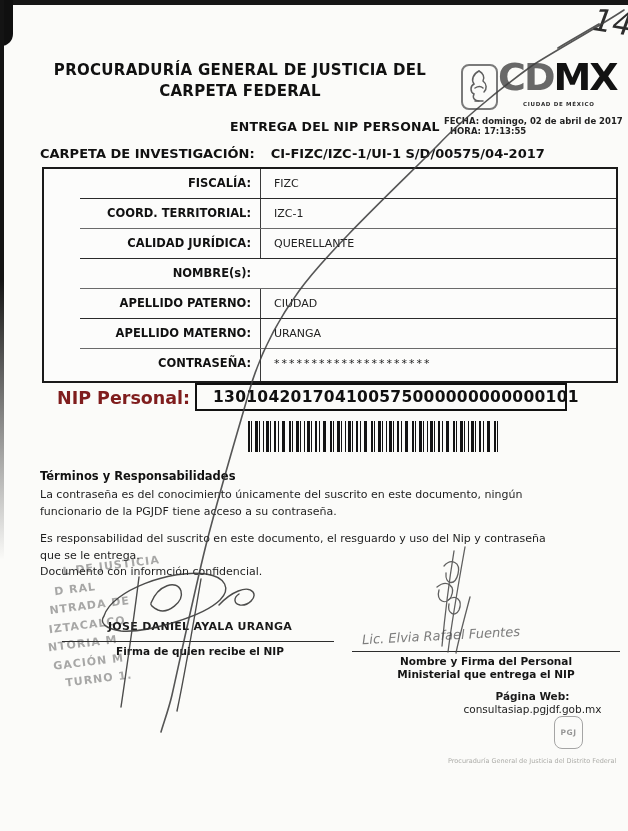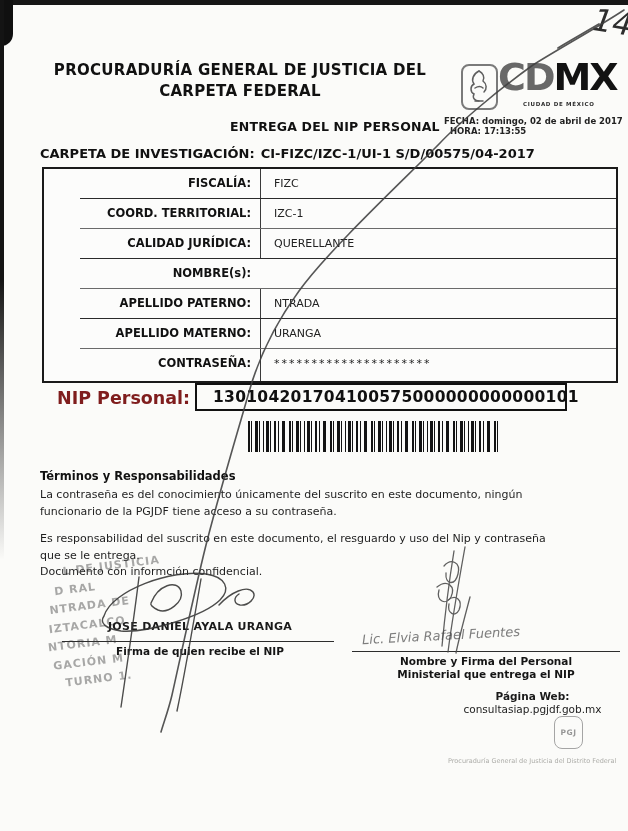--- a/index.html
+++ b/index.html
@@ -19,21 +19,21 @@
   .logo{left:461px;top:62px;width:166px;height:56px;}
   .eagle-box{position:absolute;left:0;top:2px;width:33px;height:42px;border:2px solid #7a7a7a;border-radius:8px;}
   .brand{position:absolute;left:37px;top:-9px;font-weight:bold;font-size:38px;letter-spacing:-2px;line-height:48px;}
   .brand .cd{color:#686868;}
   .brand .mx{color:#121212;}
   .tagline{position:absolute;left:62px;top:39px;font-size:5.5px;font-weight:bold;letter-spacing:.7px;color:#2e2e2e;}
   .fecha{left:444px;top:116px;font-size:8.5px;font-weight:600;color:#222;white-space:nowrap;}
   .hora{left:450px;top:126px;font-size:8.5px;font-weight:600;color:#222;}
   .subtitle{left:230px;top:119px;font-size:12.5px;font-weight:bold;letter-spacing:.2px;color:#111;}
   .carpeta{left:40px;top:146px;font-size:13px;font-weight:bold;white-space:nowrap;color:#111;}
-  .carpeta .val{margin-left:6px;}
+  .carpeta .val{margin-left:16px;}
   
   .form-table{left:42px;top:167px;width:576px;border:2px solid #1a1a1a;box-sizing:border-box;background:rgba(255,255,255,.35);padding-left:36px;}
   .form-row{display:flex;height:29px;border-bottom:1px solid #6a6a6a;}
   .form-row:nth-child(odd){border-bottom-color:#2a2a2a;border-bottom-width:1.5px;}
   .form-row:last-child{border-bottom:none;height:32px;}
   .form-row .lbl{width:171px;text-align:right;padding-right:9px;font-weight:bold;font-size:11.5px;line-height:29px;color:#111;}
   .form-row .val{flex:1;border-left:1.5px solid #3a3a3a;padding-left:13px;font-size:11px;line-height:29px;color:#222;}
   .form-row:last-child .val{letter-spacing:2px;}
   
   .nip-label{left:57px;top:388px;font-size:17.5px;font-weight:bold;color:#7f1d1d;}
@@ -128,21 +128,21 @@
     </div>
     <div class="form-row">
       <div class="lbl">CALIDAD JURÍDICA:</div>
       <div class="val">QUERELLANTE</div>
     </div>
     <div class="form-row">
       <div class="lbl">NOMBRE(s):</div>
     </div>
     <div class="form-row">
       <div class="lbl">APELLIDO PATERNO:</div>
-      <div class="val">NTRADA</div>
+      <div class="val">CIUDAD</div>
     </div>
     <div class="form-row">
       <div class="lbl">APELLIDO MATERNO:</div>
       <div class="val">URANGA</div>
     </div>
     <div class="form-row">
       <div class="lbl">CONTRASEÑA:</div>
       <div class="val">*********************</div>
     </div>
   </div>

